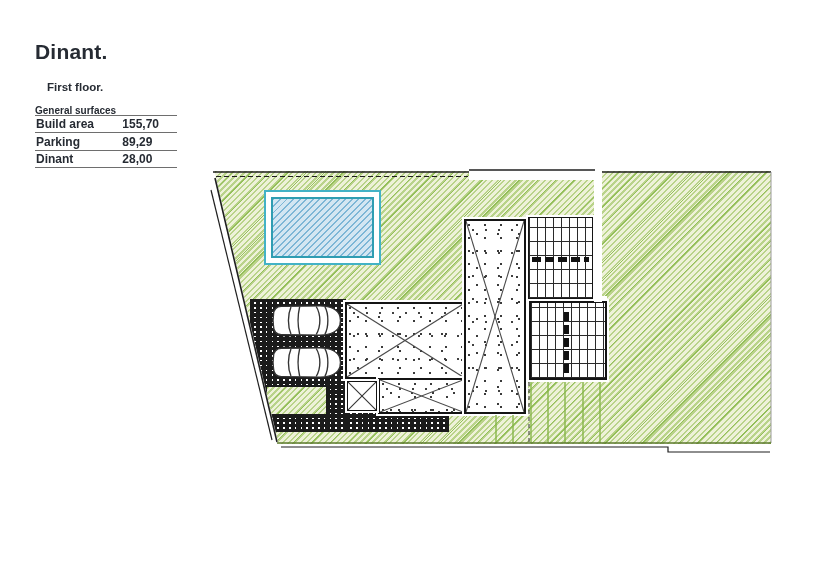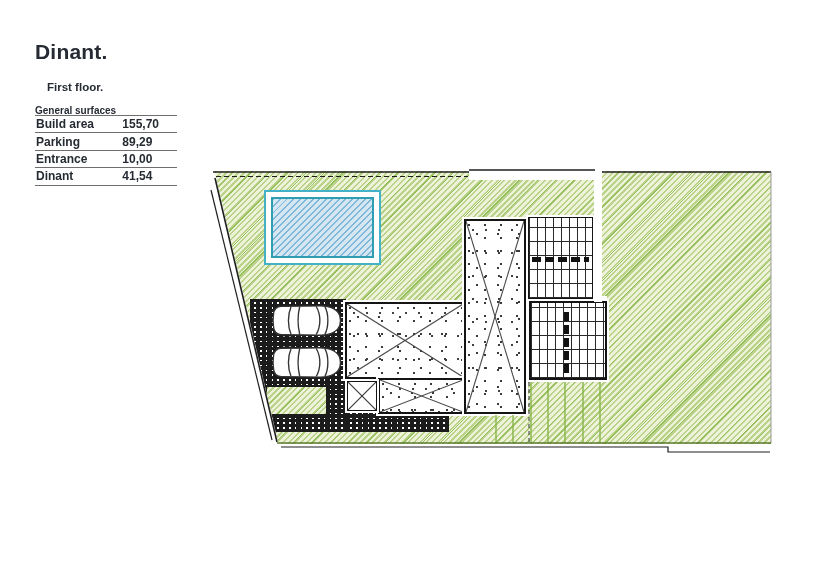--- a/index.html
+++ b/index.html
@@ -79,26 +79,22 @@
       <tbody>
         <tr>
           <td class="lbl">Build area</td>
           <td class="val">155,70</td>
         </tr>
         <tr>
           <td class="lbl">Parking</td>
           <td class="val">89,29</td>
         </tr>
         <tr>
-          <td class="lbl">Entrance</td>
-          <td class="val">10,00</td>
-        </tr>
-        <tr>
           <td class="lbl">Dinant</td>
-          <td class="val">41,54</td>
+          <td class="val">28,00</td>
         </tr>
       </tbody>
     </table>
   </div>
 
   <div class="abs lawn-fill" id="lawn"></div>
 
   <div class="abs pool-outer">
     <div class="pool-inner"></div>
   </div>

